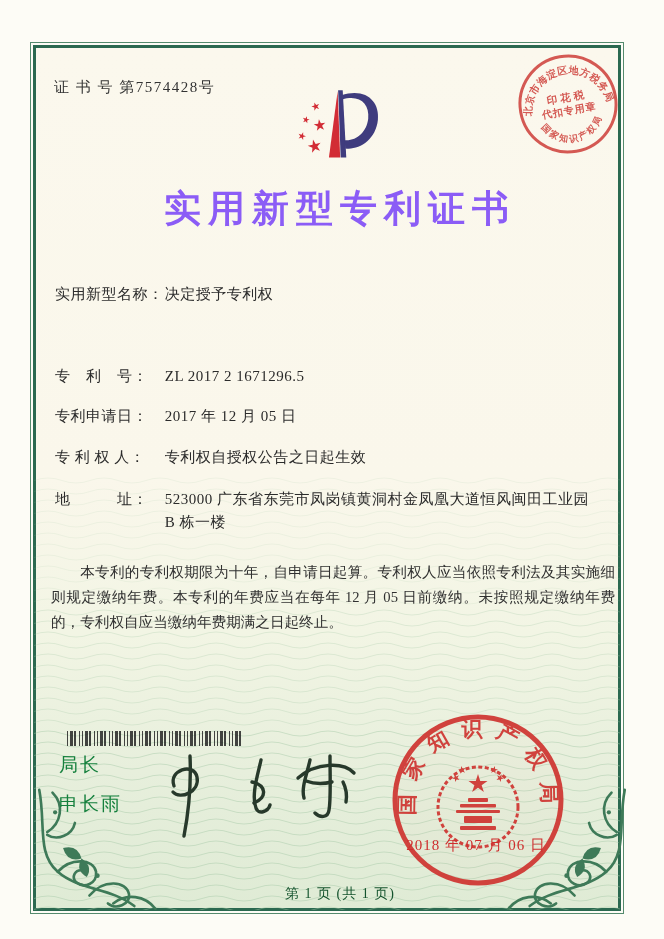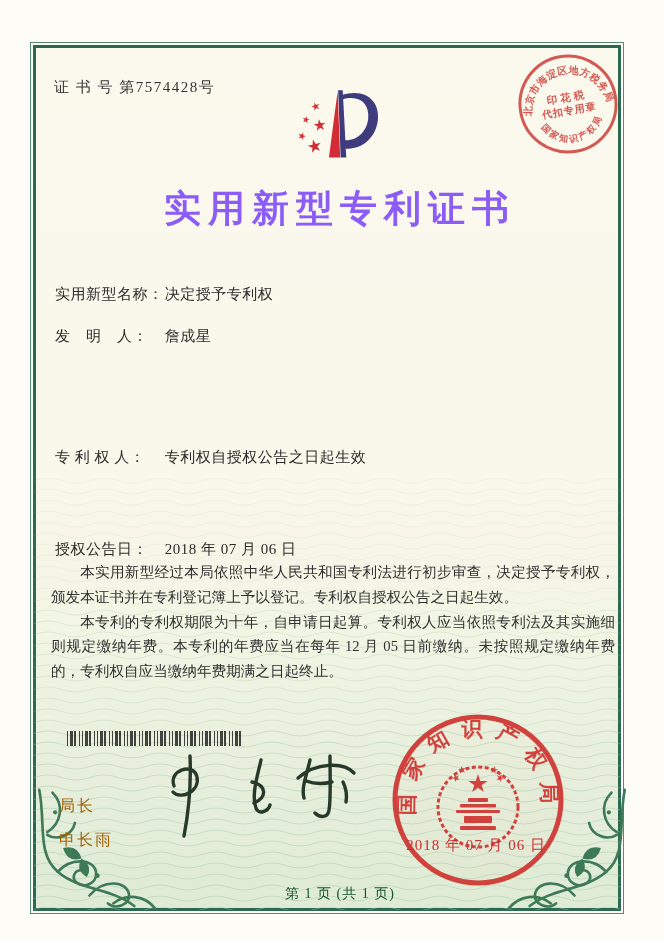--- a/index.html
+++ b/index.html
@@ -28,21 +28,21 @@
   .val-wrap{display:inline-block;width:428px;white-space:normal;vertical-align:top;}
   .grant-no{position:absolute;left:368px;top:538px;font-size:15px;letter-spacing:.5px;white-space:nowrap;}
   
   .paras{position:absolute;left:51px;top:560px;width:564px;font-size:14.6px;line-height:1.7;
          text-align:justify;color:#303030;}
   .paras p{margin:0;text-indent:2em;}
   
   .barcode{position:absolute;left:67px;top:731px;width:177px;height:15px;opacity:.82;
     background:repeating-linear-gradient(90deg,#1d1d1d 0 1px,transparent 1px 3px,#1d1d1d 3px 6px,
       transparent 6px 7px,#1d1d1d 7px 9px,transparent 9px 12px,#1d1d1d 12px 13px,transparent 13px 15px);}
-  .director{position:absolute;left:59px;top:796px;font-size:16px;color:#a16207;}
+  .director{position:absolute;left:59px;top:752px;font-size:19px;color:#15803d;}
   .director div{margin-bottom:13px;letter-spacing:2px;}
   .signature{position:absolute;left:148px;top:748px;width:215px;height:100px;}
   .seal{position:absolute;left:390px;top:712px;width:176px;height:176px;opacity:.92;}
   .seal-date{position:absolute;left:396px;top:836px;width:160px;text-align:center;
              font-size:15px;color:#cf2e2e;letter-spacing:1px;white-space:nowrap;}
   .footer{position:absolute;left:0;top:885px;width:100%;text-align:center;font-size:14px;color:#14532d;letter-spacing:1px;}
 </style>
 </head>
 <body>
 
@@ -128,35 +128,38 @@
     <text x="52" y="49" text-anchor="middle" font-size="10.5" letter-spacing="3" fill="#cf443e" font-weight="bold">印花税</text>
     <text x="52" y="62" text-anchor="middle" font-size="10" letter-spacing="1" fill="#cf443e" font-weight="bold">代扣专用章</text>
   </svg>
 
   <div class="title">实用新型专利证书</div>
 
   <div class="row" style="top:283px">
     <span class="lbl">实用新型名称：</span>
     <span class="val">决定授予专利权</span>
   </div>
-  <div class="row" style="top:325px">
-    <span class="lbl">发　明　人：</span>
-    <span class="val">詹成星</span>
+  <div class="row" style="top:365px">
+    <span class="lbl">专　利　号：</span>
+    <span class="val">ZL 2017 2 1671296.5</span>
+  </div>
+  <div class="row" style="top:405px">
+    <span class="lbl">专利申请日：</span>
+    <span class="val">2017 年 12 月 05 日</span>
   </div>
   <div class="row" style="top:446px">
     <span class="lbl">专 利 权 人：</span>
     <span class="val">专利权自授权公告之日起生效</span>
   </div>
-  <div class="row" style="top:538px">
-    <span class="lbl">授权公告日：</span>
-    <span class="val">2018 年 07 月 06 日</span>
+  <div class="row" style="top:488px">
+    <span class="lbl">地　　　址：</span>
+    <span class="val val-wrap">523000 广东省东莞市凤岗镇黄洞村金凤凰大道恒风闽田工业园 B 栋一楼</span>
   </div>
 
   <div class="paras">
-    <p>本实用新型经过本局依照中华人民共和国专利法进行初步审查，决定授予专利权，颁发本证书并在专利登记簿上予以登记。专利权自授权公告之日起生效。</p>
     <p>本专利的专利权期限为十年，自申请日起算。专利权人应当依照专利法及其实施细则规定缴纳年费。本专利的年费应当在每年 12 月 05 日前缴纳。未按照规定缴纳年费的，专利权自应当缴纳年费期满之日起终止。</p>
   </div>
 
   <div class="barcode"></div>
 
   <div class="director">
     <div>局长</div>
     <div>申长雨</div>
   </div>
 

